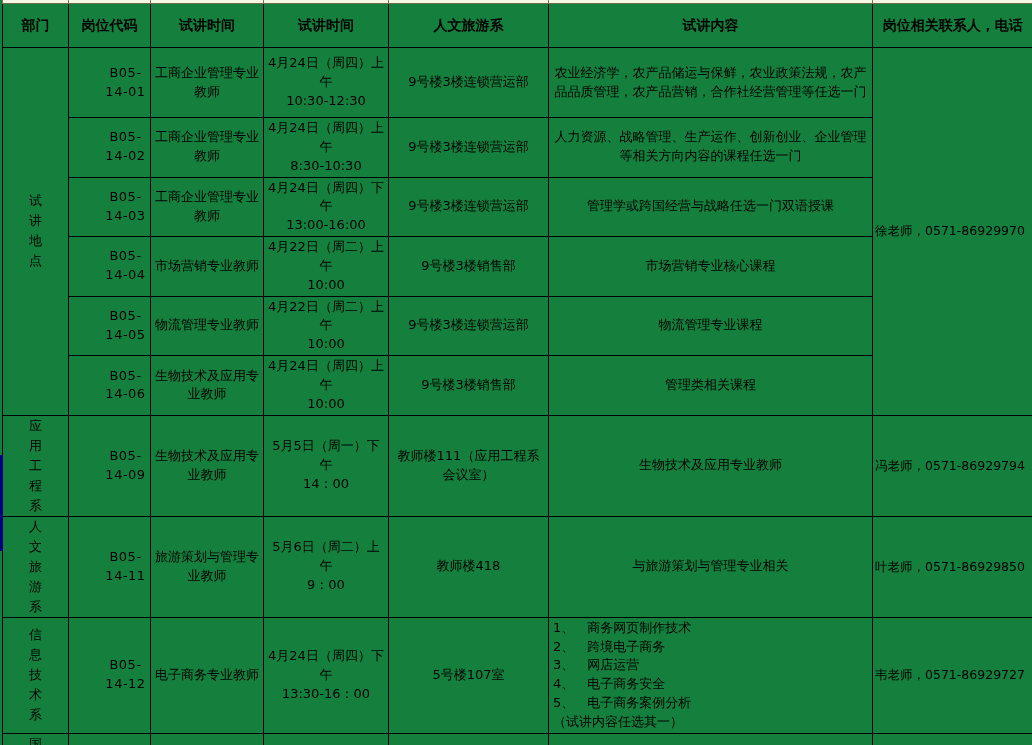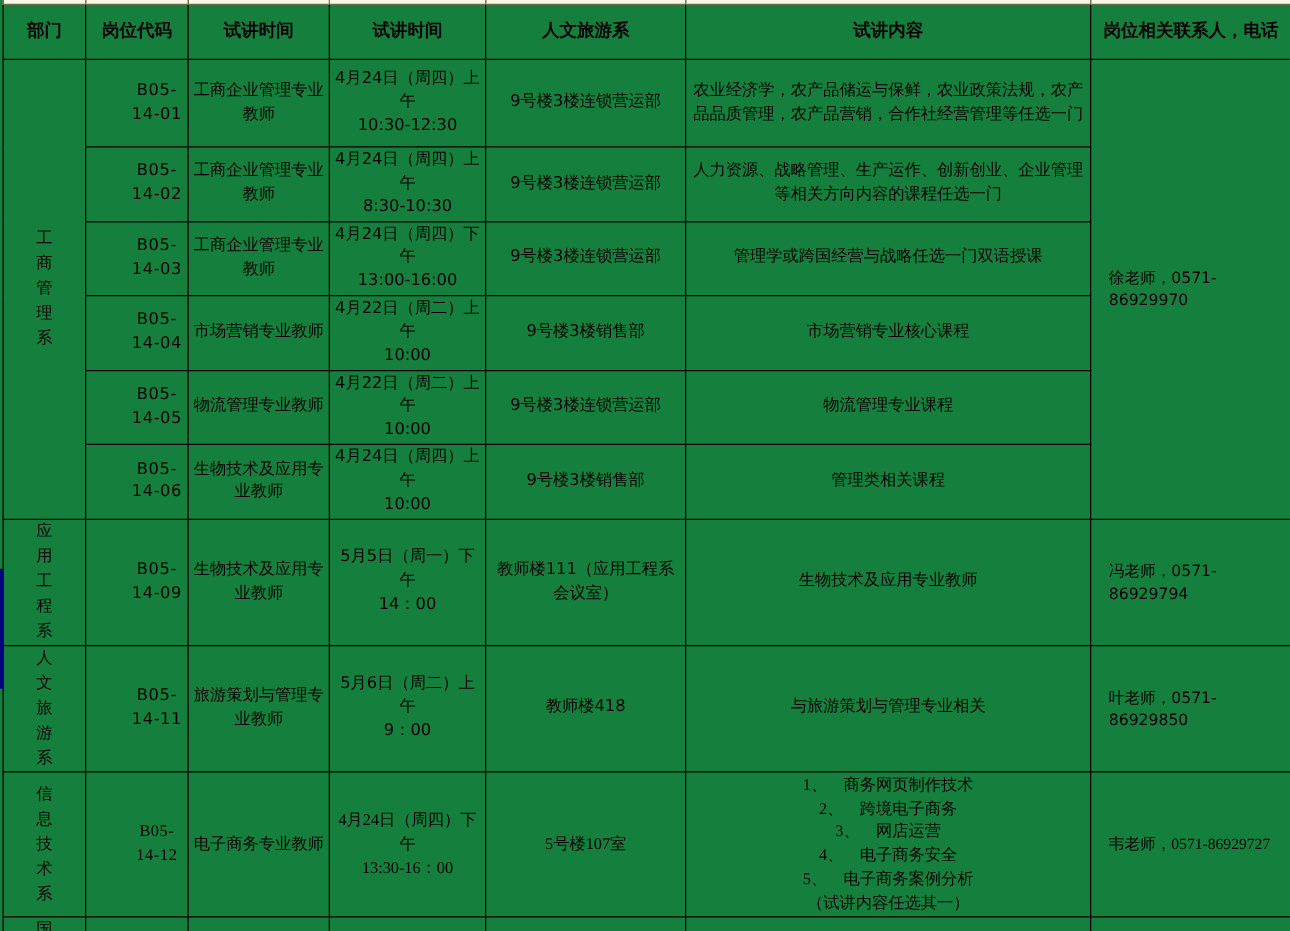--- a/index.html
+++ b/index.html
@@ -48,25 +48,25 @@
     width:15px;
     margin:0 auto;
     word-break:break-all;
     line-height:20px;
     font-size:13px;
     white-space:normal;
   }
   td.code { letter-spacing:0.5px;padding-left:36px; }
   td.time, td.content { white-space:pre-line; }
   td.content.list {
-    text-align:center;
+    text-align:left;
   }
   td.contact {
     text-align:left;
-    padding-left:14px;
+    padding-left:2px;
     padding-right:1px;
     border-right:0;
     font-size:12.5px;
   }
   th.contact-h { border-right:0; }
   
   .selection-highlight {
     position:absolute;
     left:0; top:455px;
     width:3px; height:96px;
@@ -101,21 +101,21 @@
           <th>部门</th>
           <th>岗位代码</th>
           <th>试讲时间</th>
           <th>试讲时间</th>
           <th>人文旅游系</th>
           <th>试讲内容</th>
           <th class="contact-h">岗位相关联系人，电话</th>
         </tr>
         <tr style="height: 70px;">
           <td class="dept" rowspan="6">
-            <span class="dept-label">工商管理系</span>
+            <span class="dept-label">试讲地点</span>
           </td>
           <td class="code">B05-14-01</td>
           <td>工商企业管理专业教师</td>
           <td class="time">4月24日（周四）上午
 10:30-12:30</td>
           <td>9号楼3楼连锁营运部</td>
           <td class="content">农业经济学，农产品储运与保鲜，农业政策法规，农产品品质管理，农产品营销，合作社经营管理等任选一门</td>
           <td class="contact" rowspan="6">徐老师，0571-86929970</td>
         </tr>
         <tr style="height: 55px;">
@@ -175,21 +175,21 @@
             <span class="dept-label">人文旅游系</span>
           </td>
           <td class="code">B05-14-11</td>
           <td>旅游策划与管理专业教师</td>
           <td class="time">5月6日（周二）上午
 9：00</td>
           <td>教师楼418</td>
           <td class="content">与旅游策划与管理专业相关</td>
           <td class="contact" rowspan="1">叶老师，0571-86929850</td>
         </tr>
-        <tr style="height: 101px; font-family: Liberation Serif, serif;">
+        <tr style="height: 101px;">
           <td class="dept" rowspan="1">
             <span class="dept-label">信息技术系</span>
           </td>
           <td class="code">B05-14-12</td>
           <td>电子商务专业教师</td>
           <td class="time">4月24日（周四）下午
 13:30-16：00</td>
           <td>5号楼107室</td>
           <td class="content list">1、　商务网页制作技术
 2、　跨境电子商务

